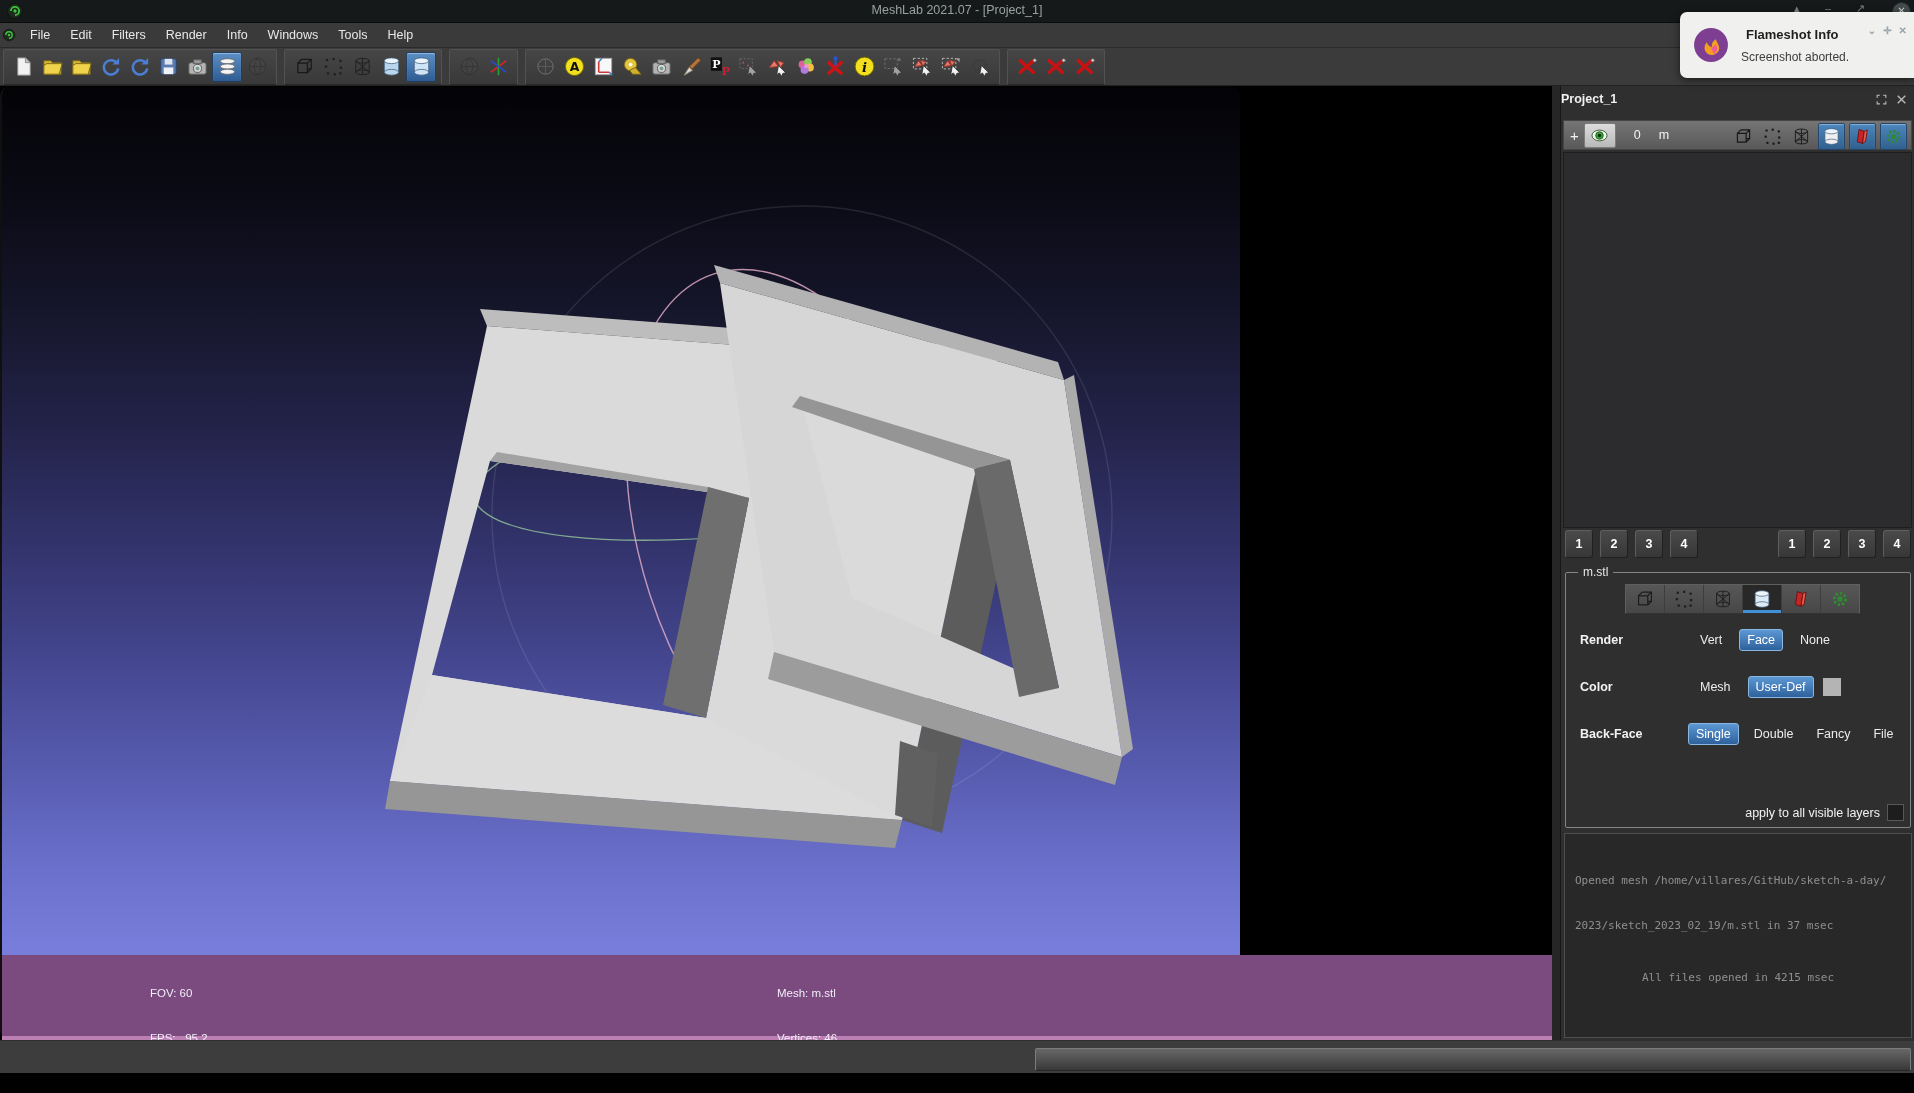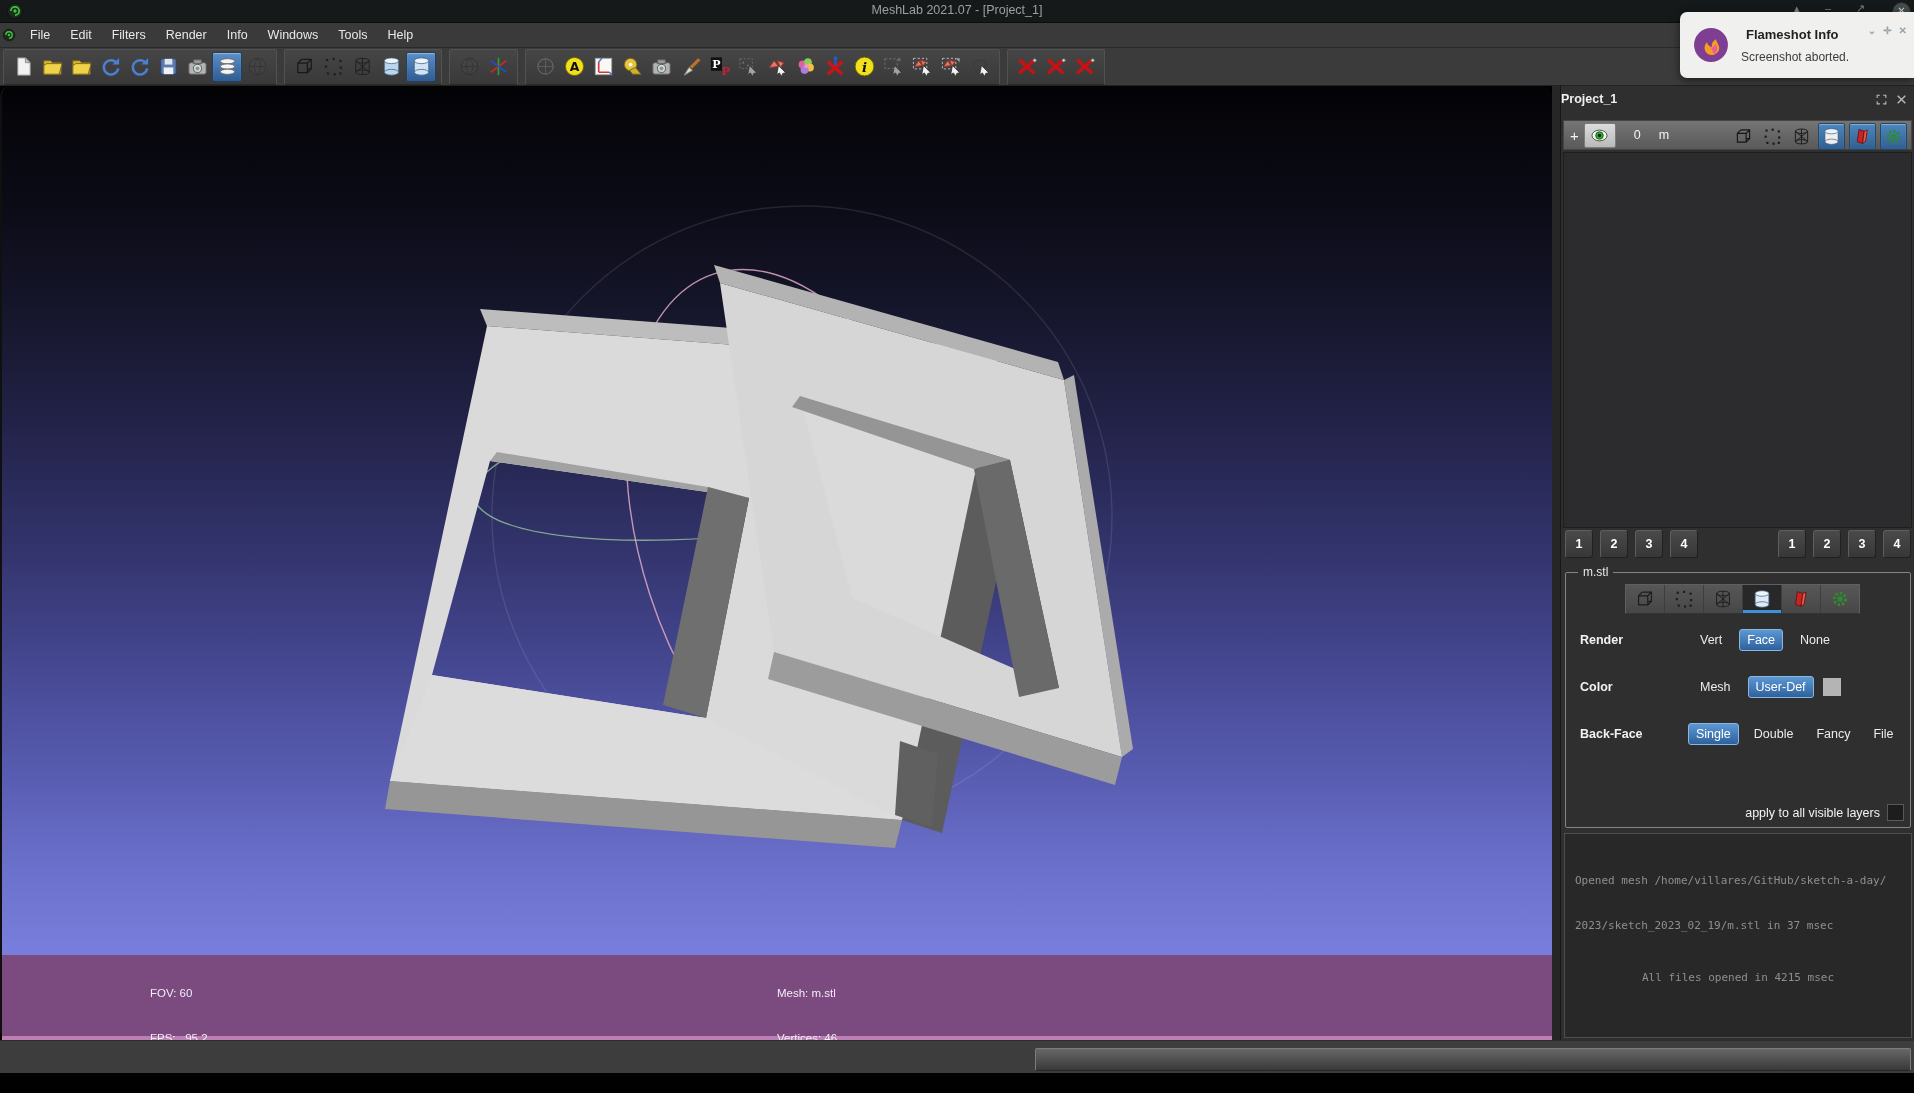--- a/index.html
+++ b/index.html
@@ -26,21 +26,21 @@
   .toolbar{left:0;top:48px;width:1914px;height:38px;background:#3b3b3b;border-bottom:1px solid #222;
        display:flex;align-items:center;padding-left:3px;box-sizing:border-box;}
   .tgroup{display:flex;align-items:center;gap:1px;padding:1px 5px;height:32px;margin-right:7px;
        background:linear-gradient(#464646,#393939);border:1px solid #525252;border-bottom-color:#2a2a2a;border-radius:2px;}
   .ticon{width:28px;height:28px;display:flex;align-items:center;justify-content:center;border-radius:2px;}
   .ticon svg{width:23px;height:23px;}
   .ticon.sel{background:linear-gradient(#5b8fc6,#2e5c93);border:1px solid #213f60;box-shadow:inset 0 1px 1px rgba(255,255,255,.35);}
   .ticon.dis{opacity:.55;}
 
   
-  .viewport{left:0;top:86px;width:1552px;height:954px;border-left:2px solid #101010;box-sizing:border-box;
+  .viewport{left:0;top:86px;width:1240px;height:954px;border-left:2px solid #101010;box-sizing:border-box;
      background:linear-gradient(180deg,#030306 0%,#0b0b16 12%,#16162c 24%,#23234a 36%,#32336b 48%,
                 #44468f 60%,#585cb0 72%,#6b70cc 82%,#787ddb 90%,#7e83df 100%);border-radius:10px;}
   .band{position:absolute;left:0;top:869px;width:1552px;height:81px;background:#7b4a7e;
      border-bottom:4px solid #bb7fb4;border-right:3px solid #bb7fb4;box-sizing:content-box;}
   .vstatus{position:absolute;color:#f0eef8;font-size:11.5px;line-height:15px;white-space:pre;}
   .meshsvg{position:absolute;left:0;top:0;}
 
   
   .splitter{left:1552px;top:86px;width:8px;height:954px;background:#262626;}
   .bottombar{left:0;top:1040px;width:1914px;height:33px;background:#3d3d3d;border-top:1px solid #2d2d2d;box-sizing:border-box;}

